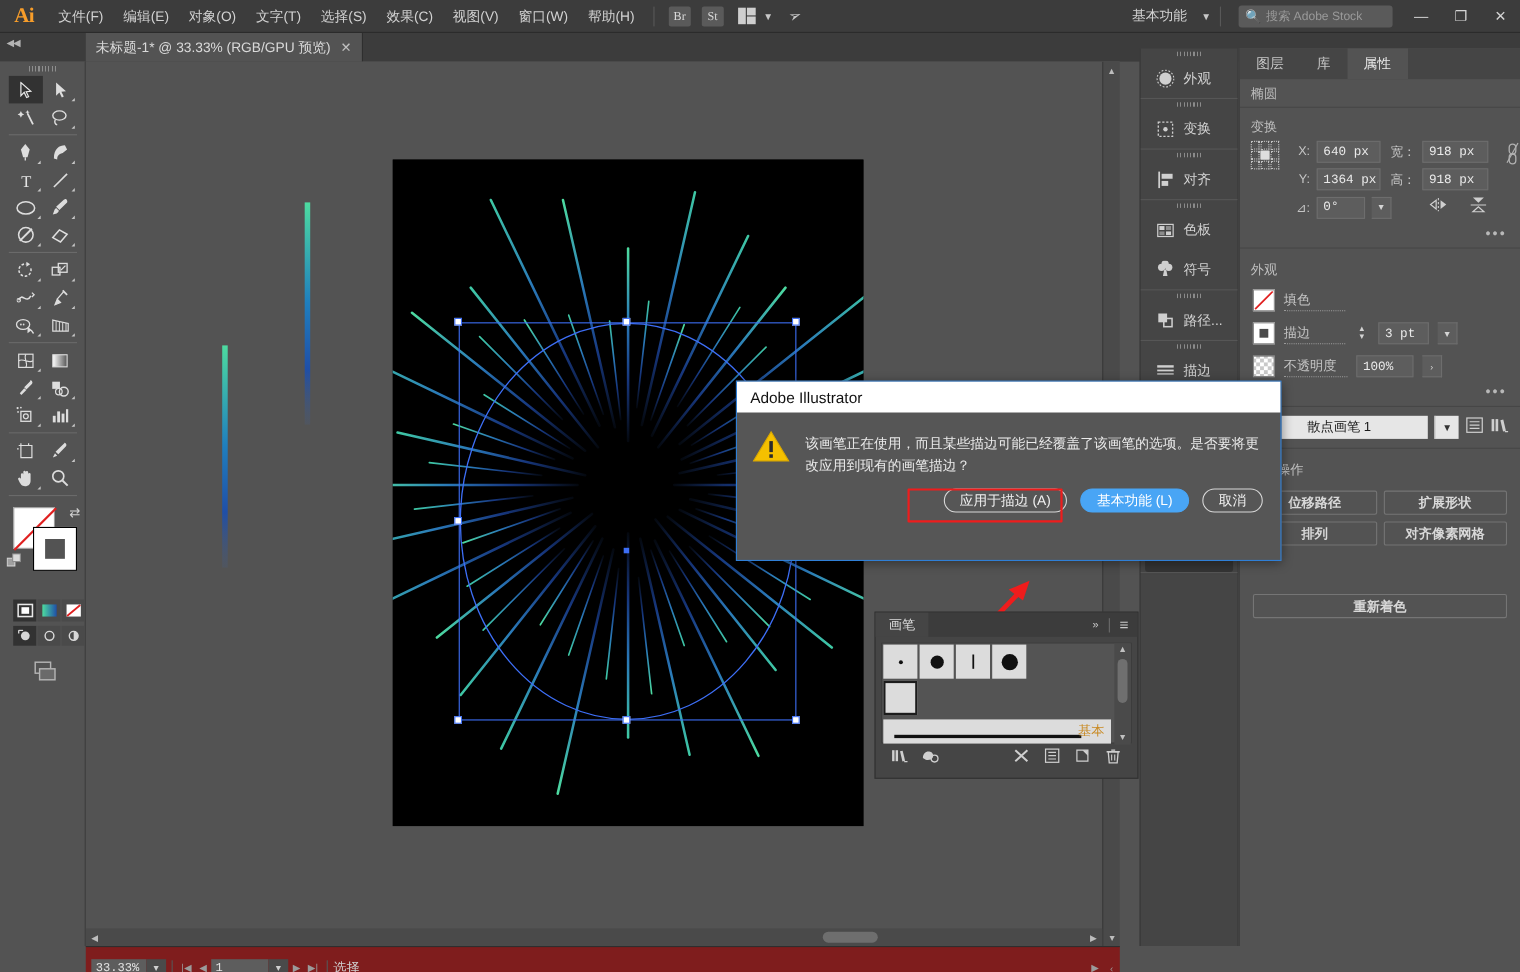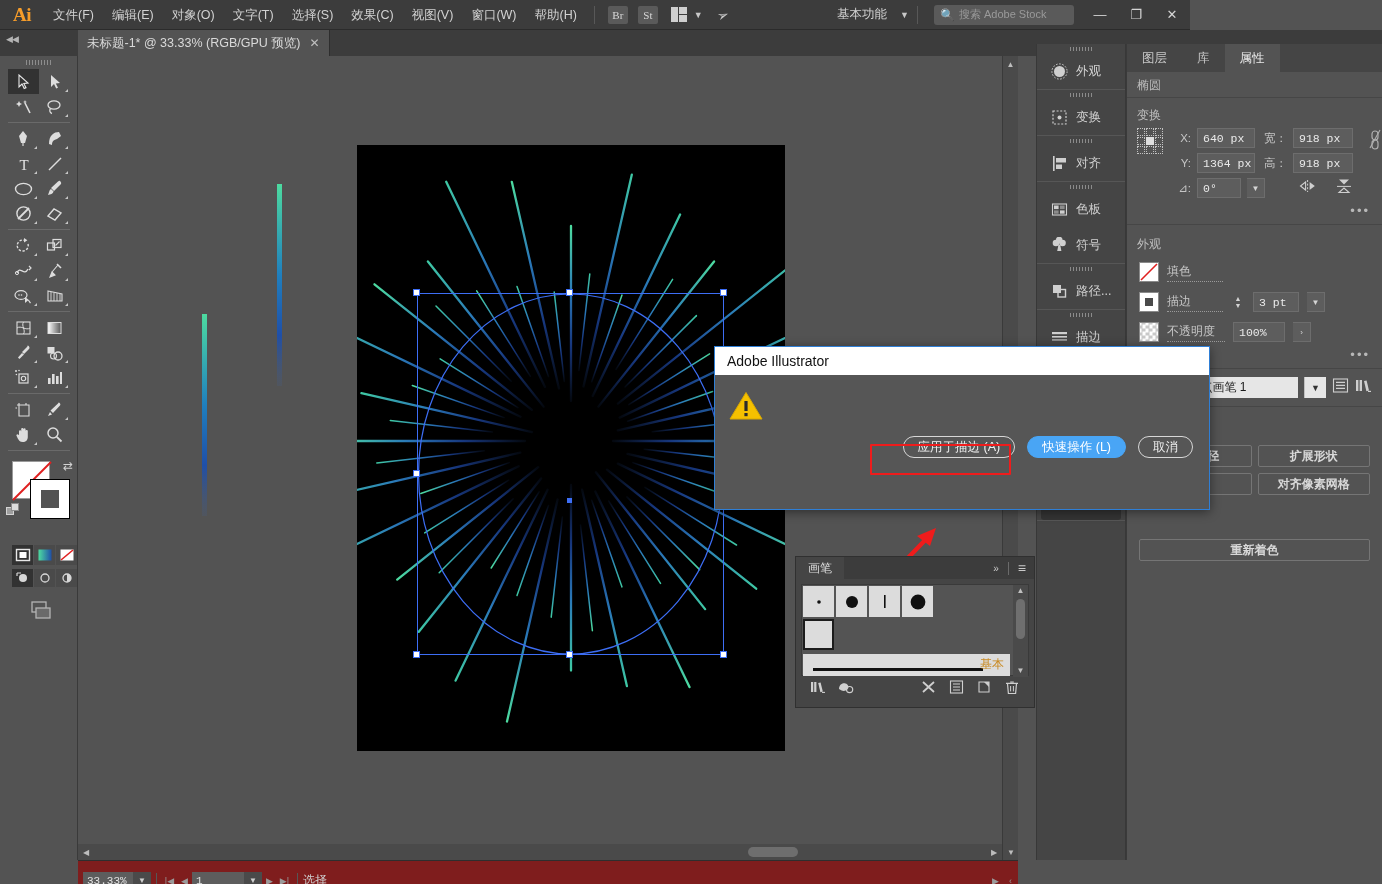--- a/index.html
+++ b/index.html
@@ -8,21 +8,21 @@
     background: #535353;
     font-family: "Liberation Sans", "DejaVu Sans", sans-serif;
     overflow: hidden;
     color: #d6d6d6;
     -webkit-font-smoothing: antialiased;
   }
   #app { position: relative; width: 1382px; height: 884px; }
 
   
   .menubar {
-    position: absolute; left:0; top:0; width:1190px; height:30px;
+    position: absolute; left:0; top:0; width:1382px; height:30px;
     background:#3c3c3c; display:flex; align-items:center;
     border-bottom:1px solid #2b2b2b;
   }
   .ai-logo {
     width:44px; height:30px; display:flex; align-items:center; justify-content:center;
     color:#f79d2a; font-size:19px; font-weight:bold; font-family:"Liberation Serif", serif;
     letter-spacing:-0.5px;
   }
   .menu-item {
     padding:0 9px; height:30px; line-height:30px; font-size:12.5px; color:#d2d2d2;
@@ -265,21 +265,20 @@
   .bp-scroll { position:absolute; right:0; top:0; width:15px; height:92px; background:#4a4a4a; }
   .bp-thumb { position:absolute; left:3px; top:14px; width:9px; height:40px; background:#6f6f6f; border-radius:5px; }
   .bp-foot { display:flex; align-items:center; height:22px; padding:0 8px; gap:0; color:#cfcfcf; }
   .bp-foot .fi { width:28px;height:22px;display:flex;align-items:center;justify-content:center;font-size:13px; }
 
   
   .modal {
     position:absolute; left:669px; top:346px; width:496px; height:164px;
     border:1px solid #2f7fd6; background:#565656;
     box-shadow:0 2px 10px rgba(0,0,0,.45);
-    margin-left:45px;
   }
   .modal-title {
     height:28px; background:#fff; color:#111; font-size:14px;
     display:flex; align-items:center; padding-left:12px;
     font-family:"Liberation Sans", sans-serif;
   }
   .modal-body { display:flex; padding:16px 14px 0 14px; gap:14px; }
   .warn-ico { flex:0 0 auto; }
   .modal-msg { font-size:12.5px; color:#eaeaea; line-height:20px; padding-top:2px; }
   .modal-btns { display:flex; gap:12px; justify-content:flex-end; padding:11px 16px 0 0; align-items:center; }
@@ -1507,22 +1506,23 @@
   <div class="modal">
     <div class="modal-title">Adobe Illustrator</div>
     <div class="modal-body">
       <span class="warn-ico">
         <svg width="34" height="30" viewBox="0 0 34 30">
           <path d="M17 1.5 L33 28 L1 28 Z" fill="#f5c000" stroke="#d9a800" stroke-width="1"></path>
           <rect x="15.4" y="10" width="3.2" height="10" fill="#2b2b2b"></rect>
           <rect x="15.4" y="22" width="3.2" height="3.2" fill="#2b2b2b"></rect>
         </svg>
       </span>
+      <div class="modal-msg">该画笔正在使用，而且某些描边可能已经覆盖了该画笔的选项。是否要将更改应用到现有的画笔描边？</div>
     </div>
     <div class="modal-btns">
       <div class="dlg-btn">应用于描边 (A)</div>
-      <div class="dlg-btn primary">快速操作 (L)</div>
+      <div class="dlg-btn primary">基本功能 (L)</div>
       <div class="dlg-btn">取消</div>
     </div>
     <div class="redbox" style="left:155px;top:97px;width:141px;height:31px;"></div>
   </div>
 
 </div>
 
 </body></html>

